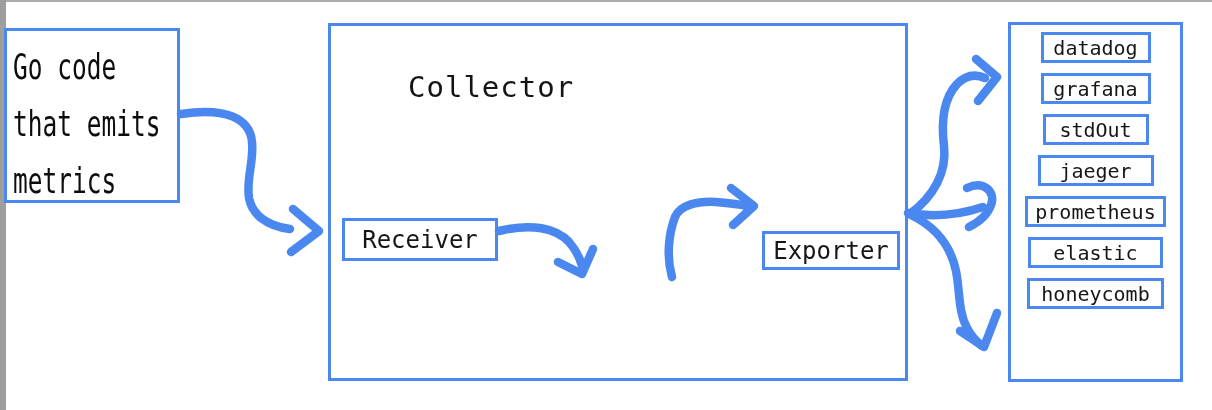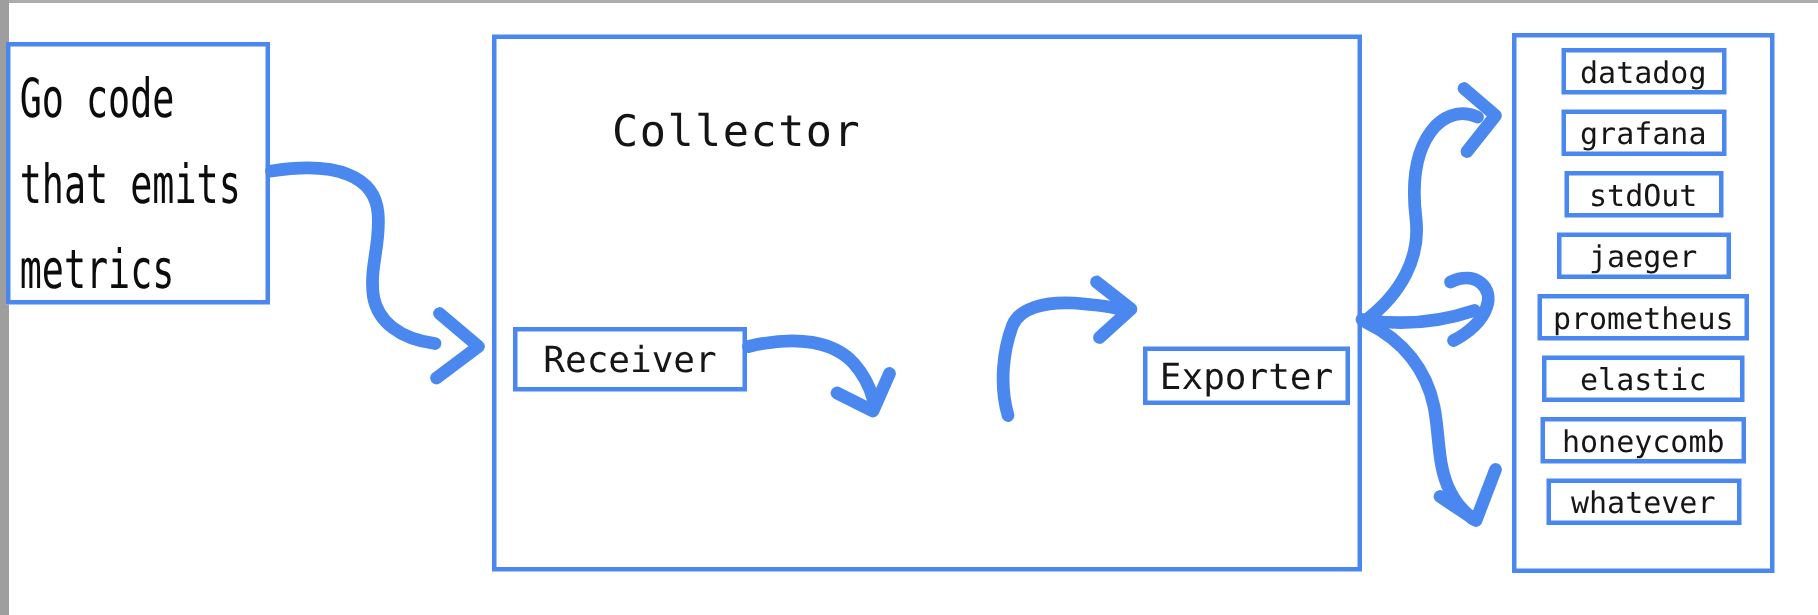--- a/index.html
+++ b/index.html
@@ -89,21 +89,20 @@
   </div>
 
   <div class="sketchbox box-sinks">
     <div class="sink">datadog</div>
     <div class="sink">grafana</div>
     <div class="sink">stdOut</div>
     <div class="sink">jaeger</div>
     <div class="sink">prometheus</div>
     <div class="sink">elastic</div>
     <div class="sink">honeycomb</div>
-    <div class="sink">whatever</div>
   </div>
 
   <svg class="arrows" width="1212" height="410" viewBox="0 0 1212 410">
 
     <path class="arrow" d="M 181 114 C 225 107, 250 118, 252 142 C 254 163, 246 178, 249 198 C 252 214, 266 226, 290 229"></path>
     <path class="arrow" d="M 293 209 L 319 231 L 291 252"></path>
 
     <path class="arrow" d="M 499 231 C 532 223, 556 228, 569 242 C 576 250, 580 258, 582 266"></path>
     <path class="arrow" d="M 558 262 L 582 274 L 593 249"></path>
 

